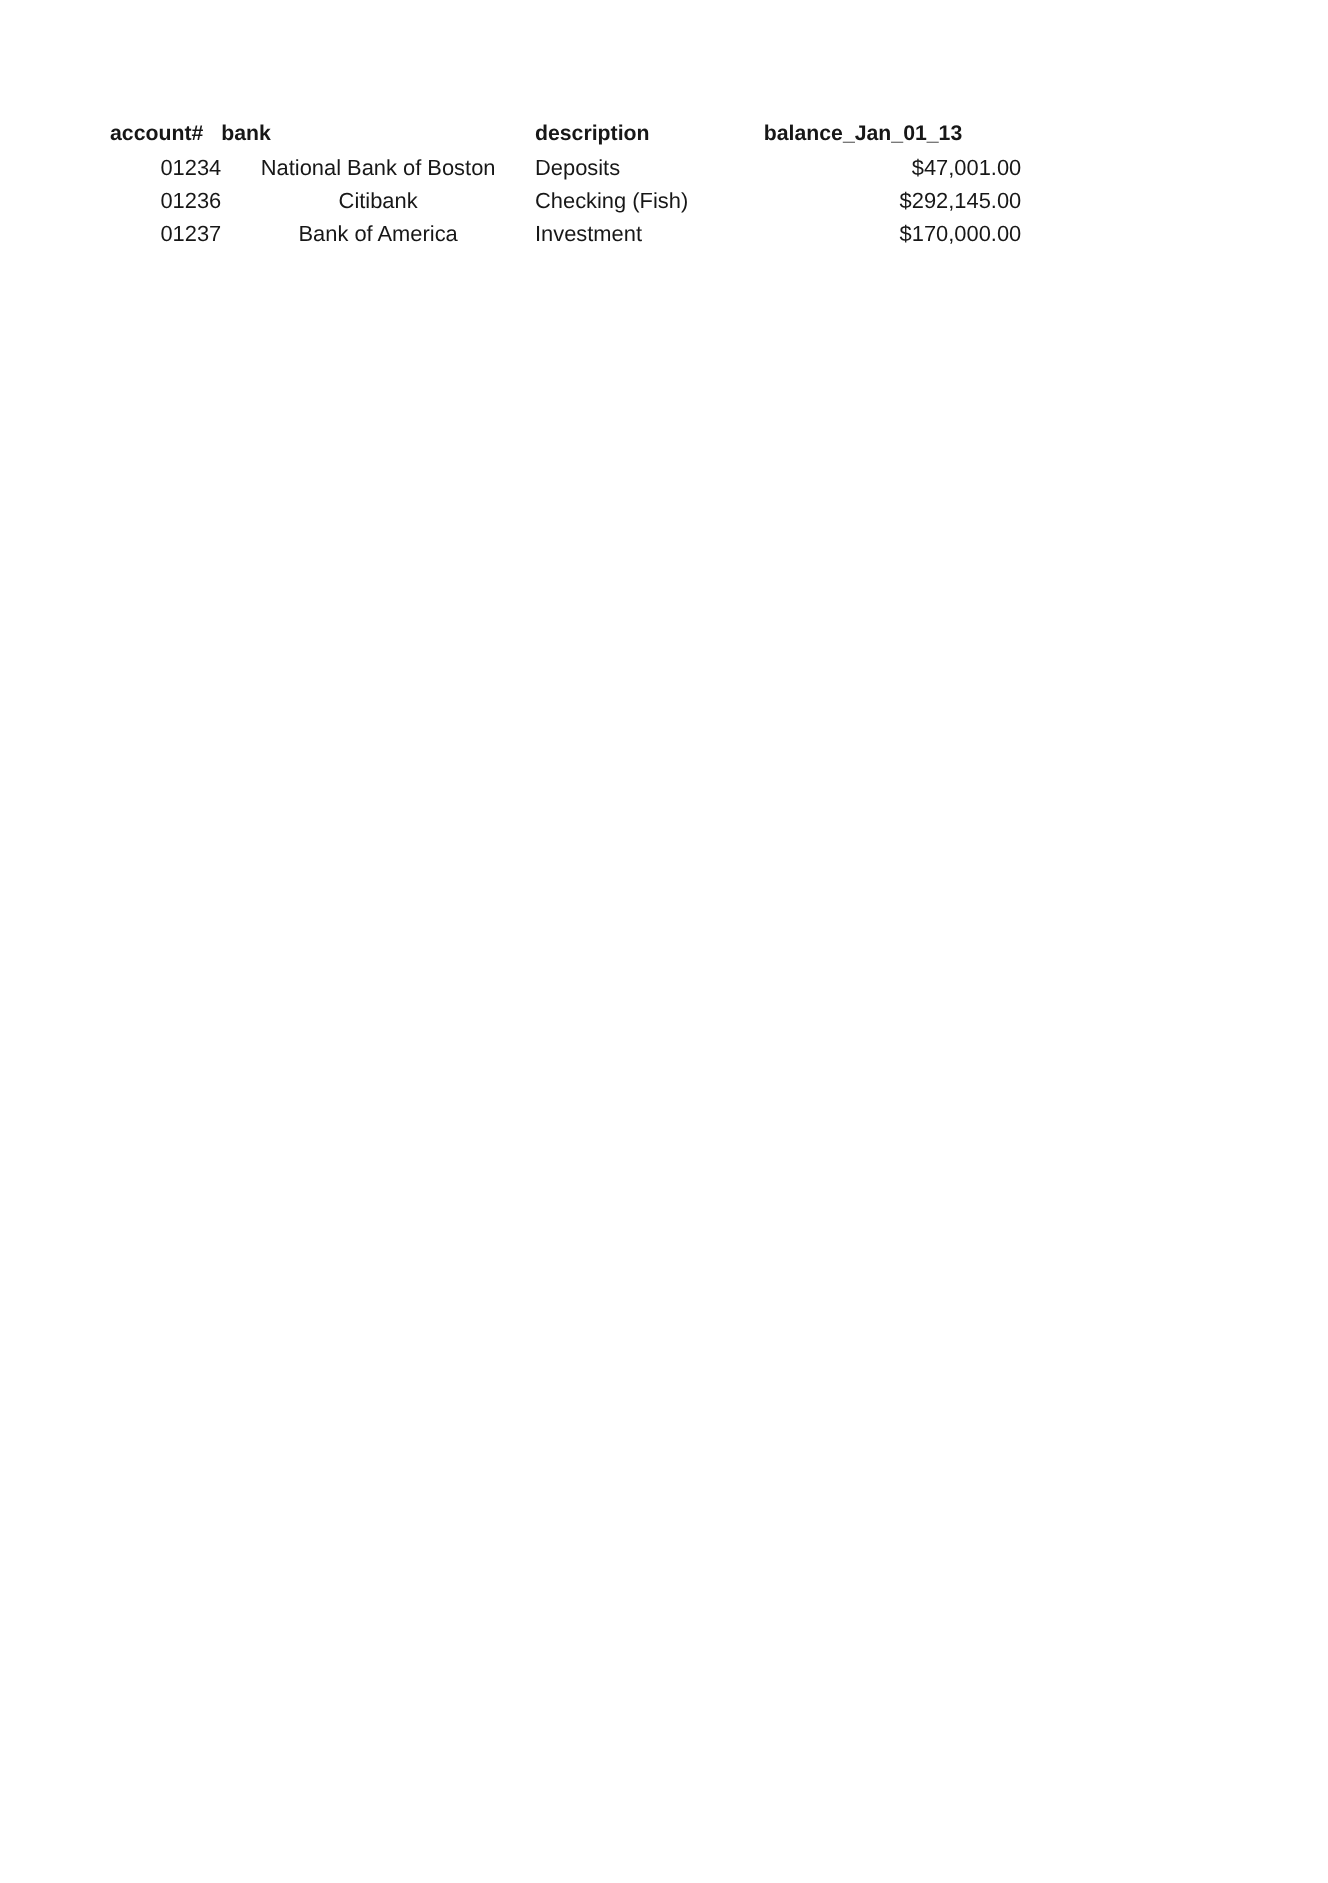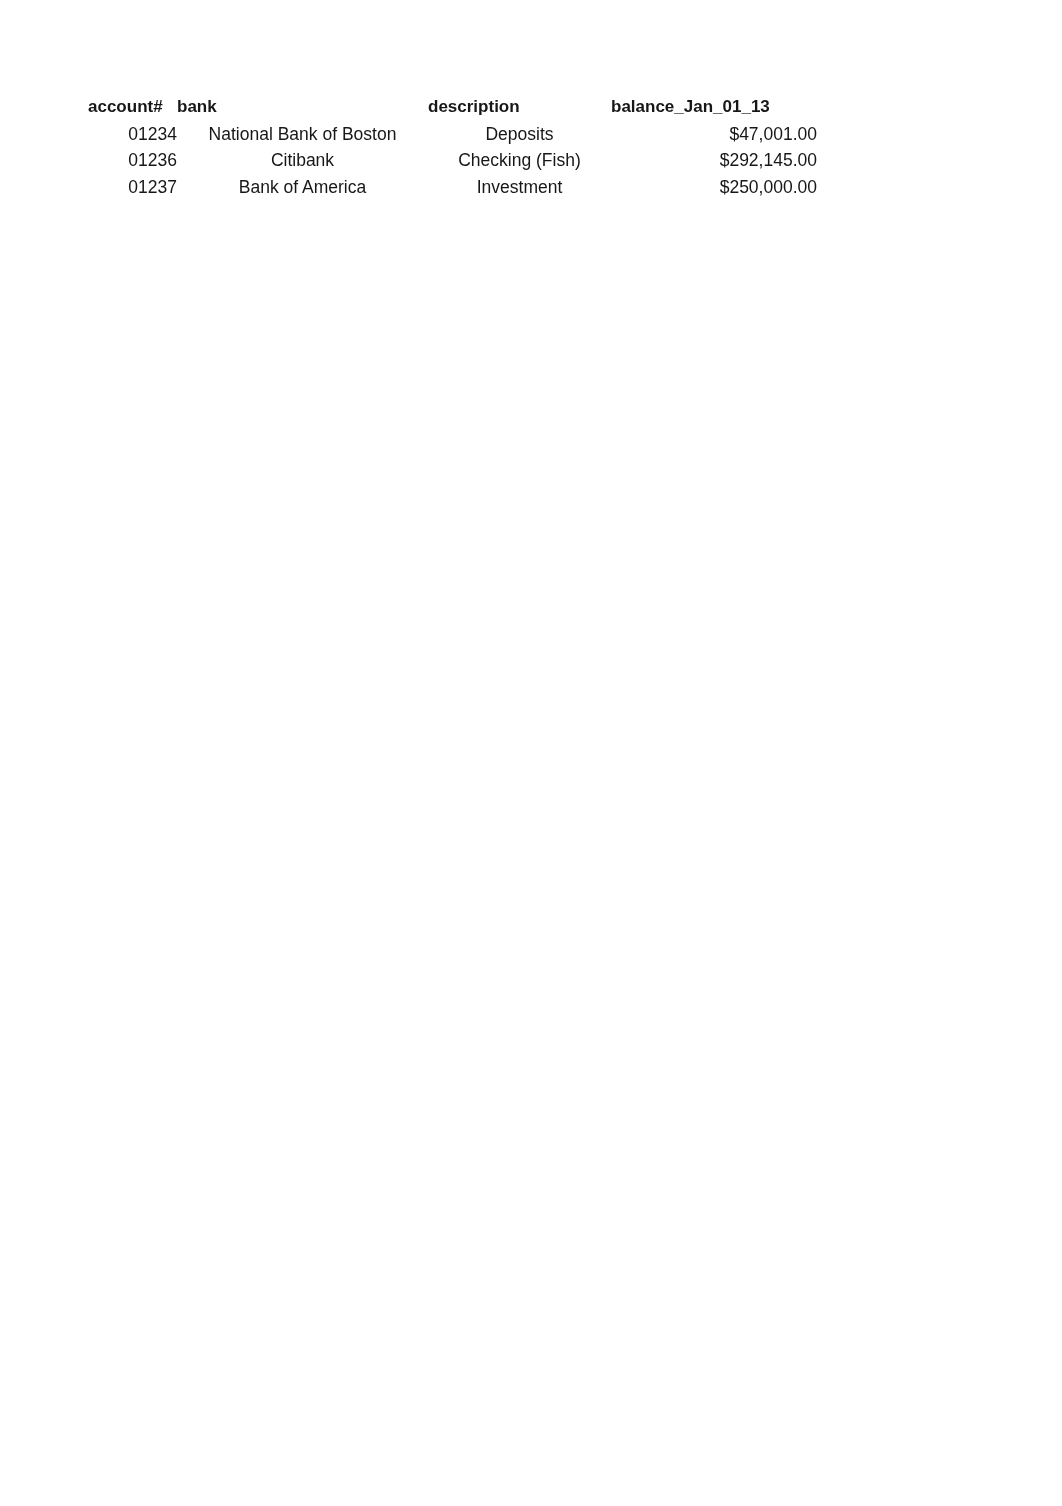--- a/index.html
+++ b/index.html
@@ -52,21 +52,21 @@
     text-align: left;
   }
 
   .col-account  { width: 89px; }
   .col-bank     { width: 251px; }
   .col-desc     { width: 183px; }
   .col-balance  { width: 206px; }
 
   td.cell-account { text-align: right; }
   td.cell-bank    { text-align: center; }
-  td.cell-desc    { text-align: center; }
+  td.cell-desc    { text-align: left; }
   td.cell-balance { text-align: right; padding-right: 1px; }
 
   th.head-balance { text-align: left; }
 </style>
 </head>
 <body>
 
 <div id="sheet">
 
   <table id="account-table">
@@ -94,18 +94,18 @@
       <tr>
         <td class="cell-account">01236</td>
         <td class="cell-bank">Citibank</td>
         <td class="cell-desc">Checking (Fish)</td>
         <td class="cell-balance">$292,145.00</td>
       </tr>
       <tr>
         <td class="cell-account">01237</td>
         <td class="cell-bank">Bank of America</td>
         <td class="cell-desc">Investment</td>
-        <td class="cell-balance">$250,000.00</td>
+        <td class="cell-balance">$170,000.00</td>
       </tr>
     </tbody>
   </table>
 
 </div>
 
 </body></html>

